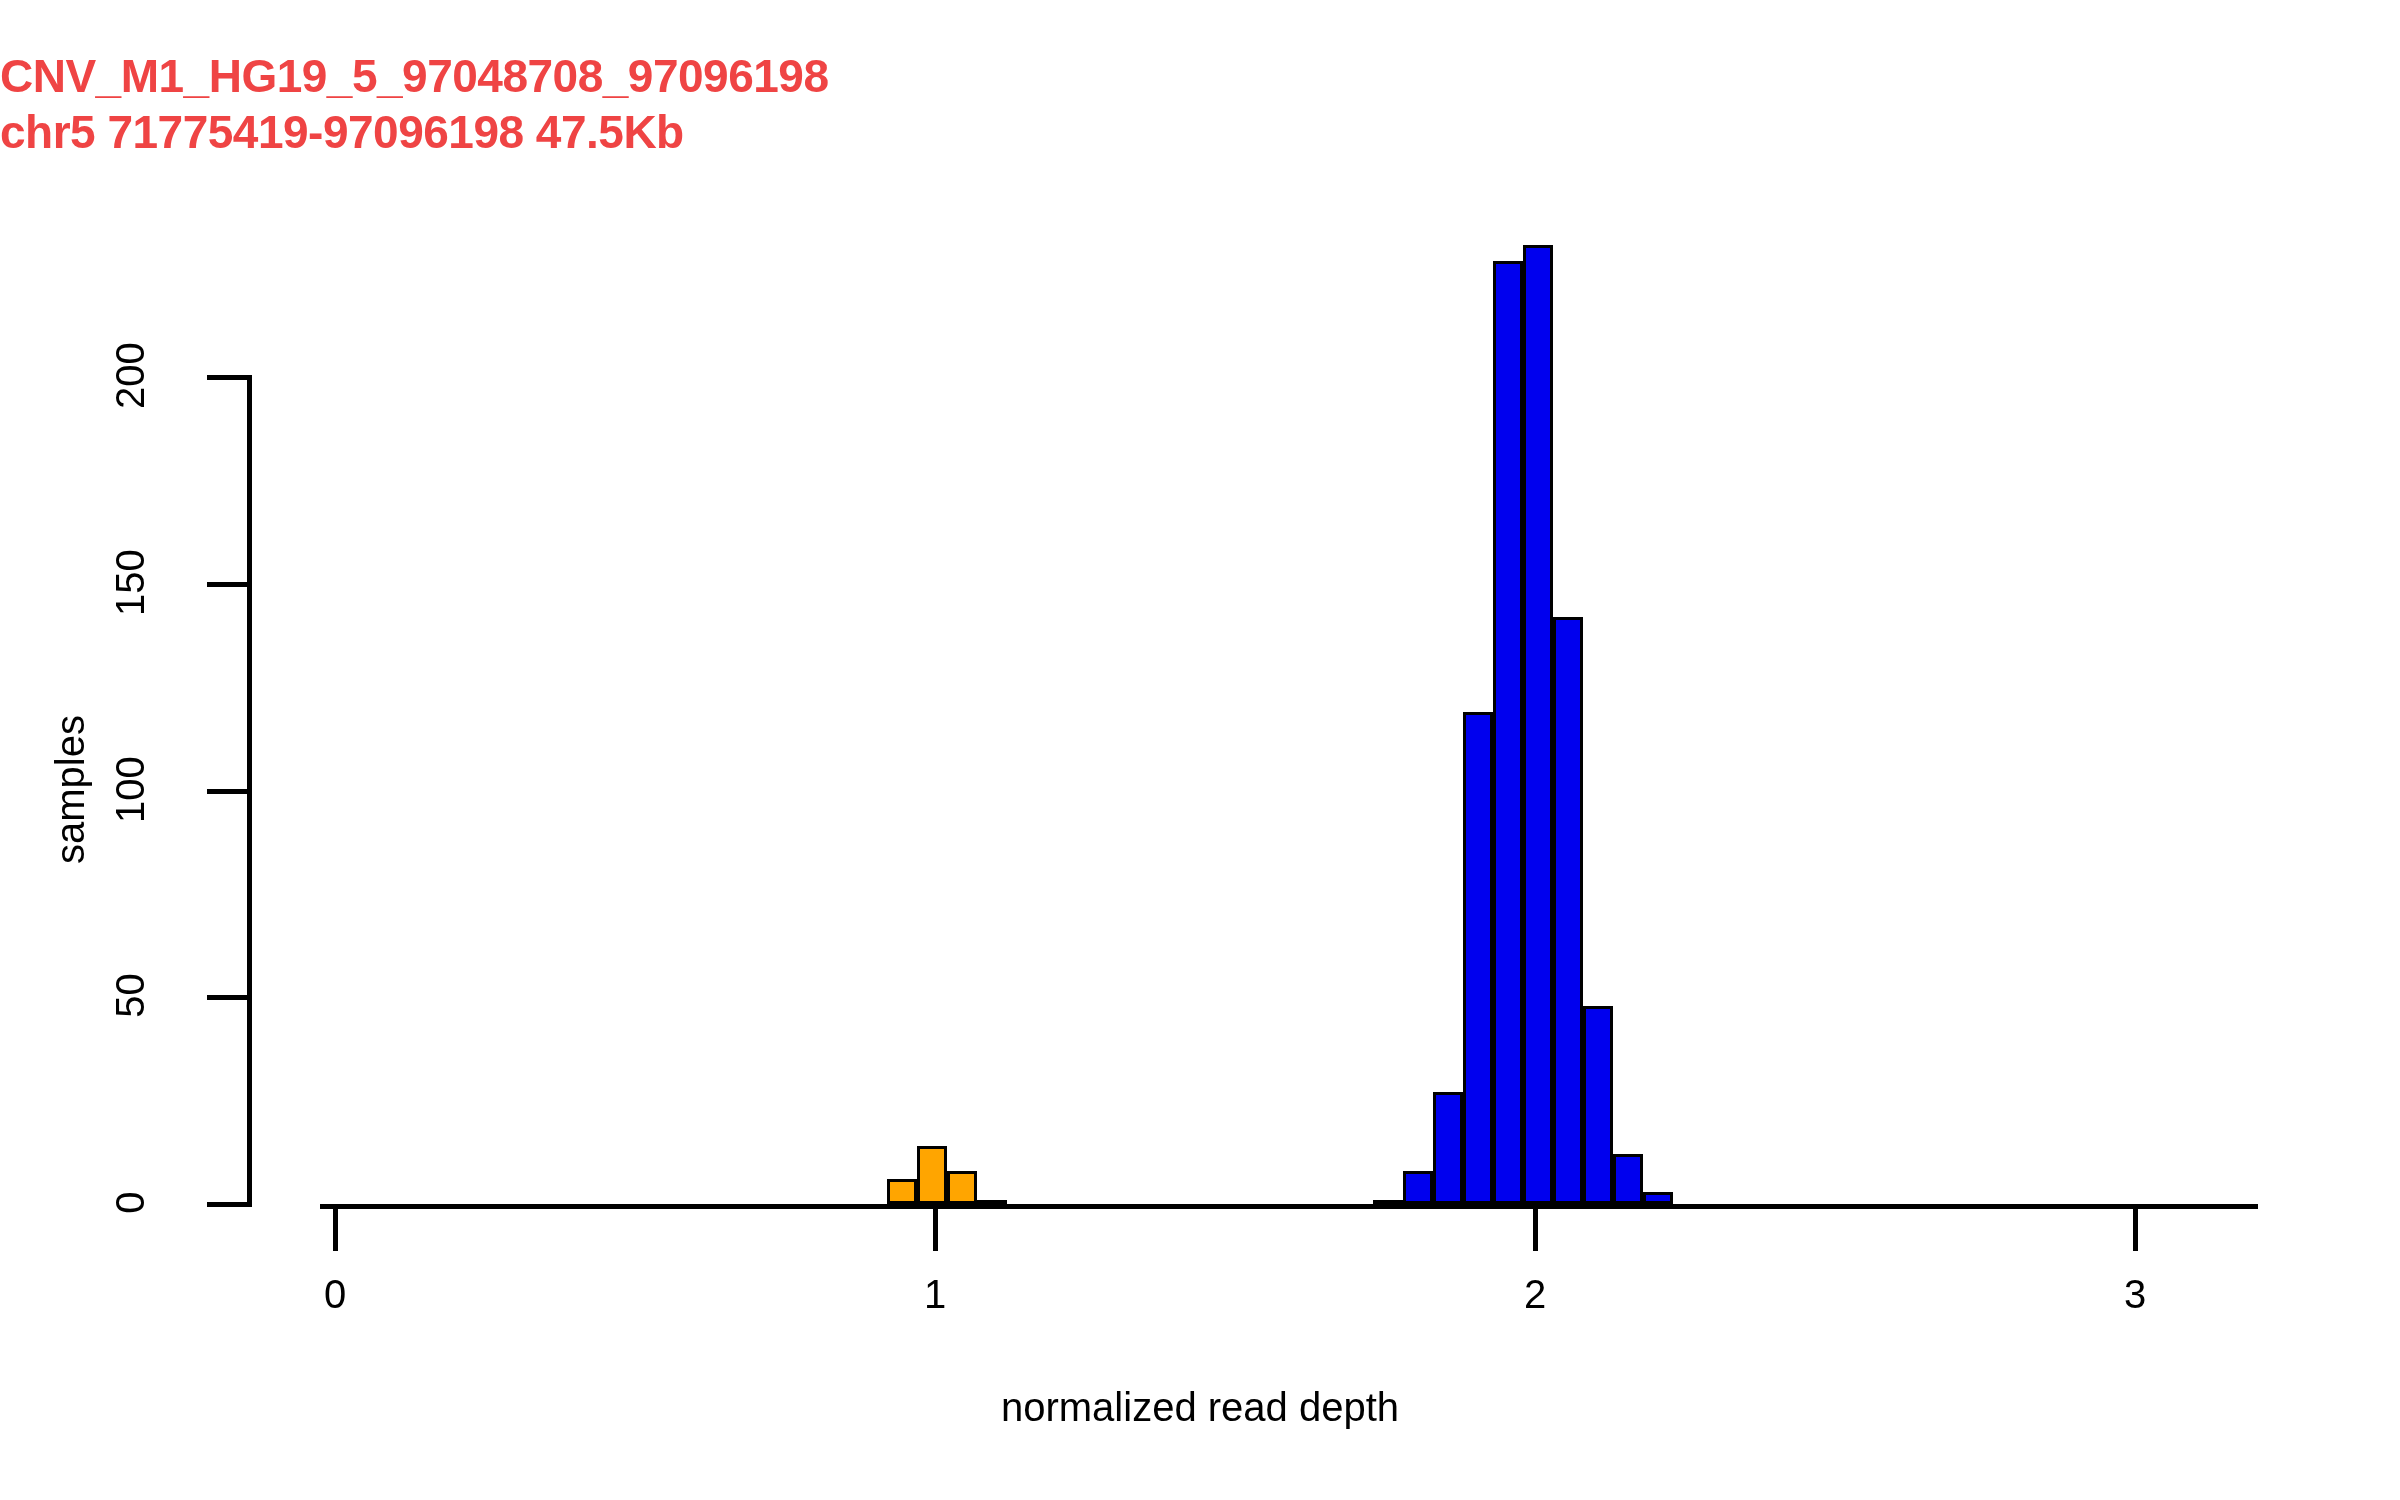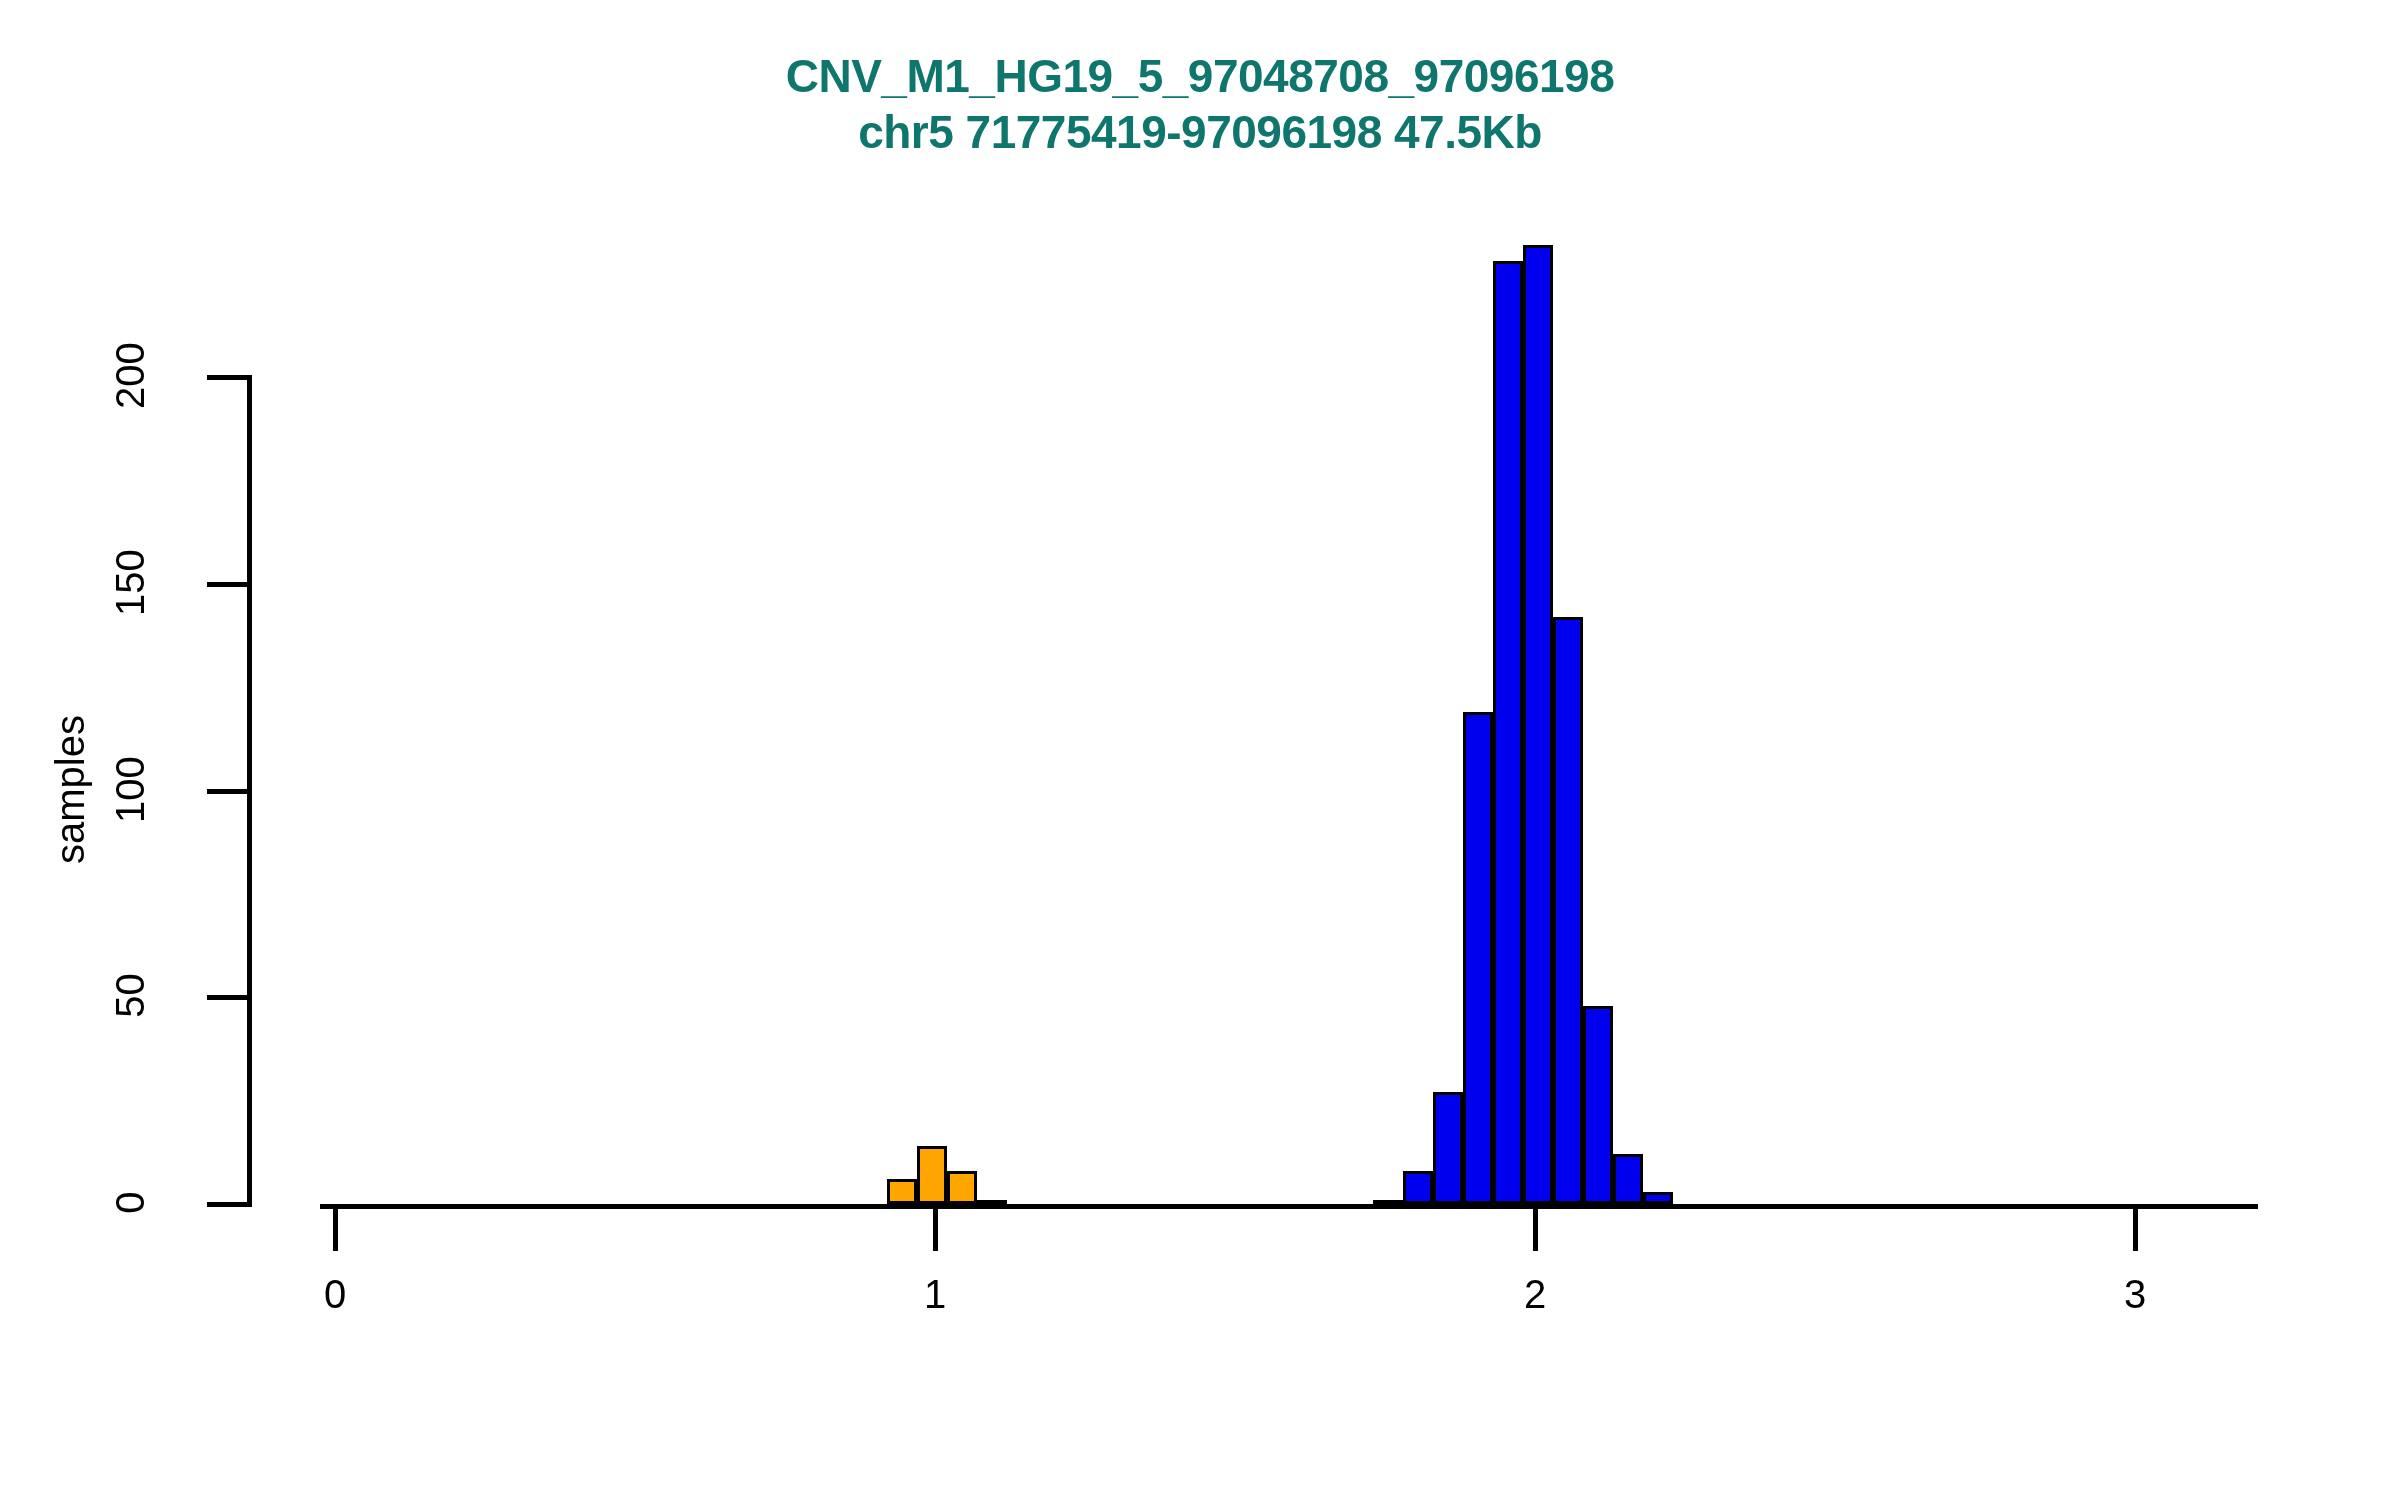--- a/index.html
+++ b/index.html
@@ -13,25 +13,24 @@
     height: 1500px;
     background: #ffffff;
     font-family: "Liberation Sans", sans-serif;
     overflow: hidden;
   }
   .title-block {
     position: absolute;
     top: 48px;
     left: 0;
     width: 2400px;
-    text-align: center;
     font-weight: bold;
     font-size: 46px;
     line-height: 1.22;
-    color: #0f766e;
+    color: #ef4444;
     letter-spacing: -0.5px;
   }
   .title-line { display: block; }
 
   
   .axis-line {
     position: absolute;
     background: #000000;
   }
   .tick {
@@ -117,14 +116,15 @@
       <div class="bar" style="left: 1463px; top: 711.935px; width: 30px; height: 492.065px; background: rgb(0, 0, 238); border-color: rgb(0, 0, 0);"></div>
       <div class="bar" style="left: 1493px; top: 261.22px; width: 30px; height: 942.78px; background: rgb(0, 0, 238); border-color: rgb(0, 0, 0);"></div>
       <div class="bar" style="left: 1523px; top: 244.68px; width: 30px; height: 959.32px; background: rgb(0, 0, 238); border-color: rgb(0, 0, 0);"></div>
       <div class="bar" style="left: 1553px; top: 616.83px; width: 30px; height: 587.17px; background: rgb(0, 0, 238); border-color: rgb(0, 0, 0);"></div>
       <div class="bar" style="left: 1583px; top: 1005.52px; width: 30px; height: 198.48px; background: rgb(0, 0, 238); border-color: rgb(0, 0, 0);"></div>
       <div class="bar" style="left: 1613px; top: 1154.38px; width: 30px; height: 49.62px; background: rgb(0, 0, 238); border-color: rgb(0, 0, 0);"></div>
       <div class="bar" style="left: 1643px; top: 1191.6px; width: 30px; height: 12.405px; background: rgb(0, 0, 238); border-color: rgb(0, 0, 0);"></div>
     </div>
 
   <div class="axis-name axis-name-y" id="ylabel-holder" style="left: -60px; top: 766.5px; width: 260px; text-align: center;">samples</div>
+  <div class="axis-name" id="xlabel-holder" style="left: 0px; width: 2400px; text-align: center; top: 1385px;">normalized read depth</div>
 
 </div>
 
 </body></html>

